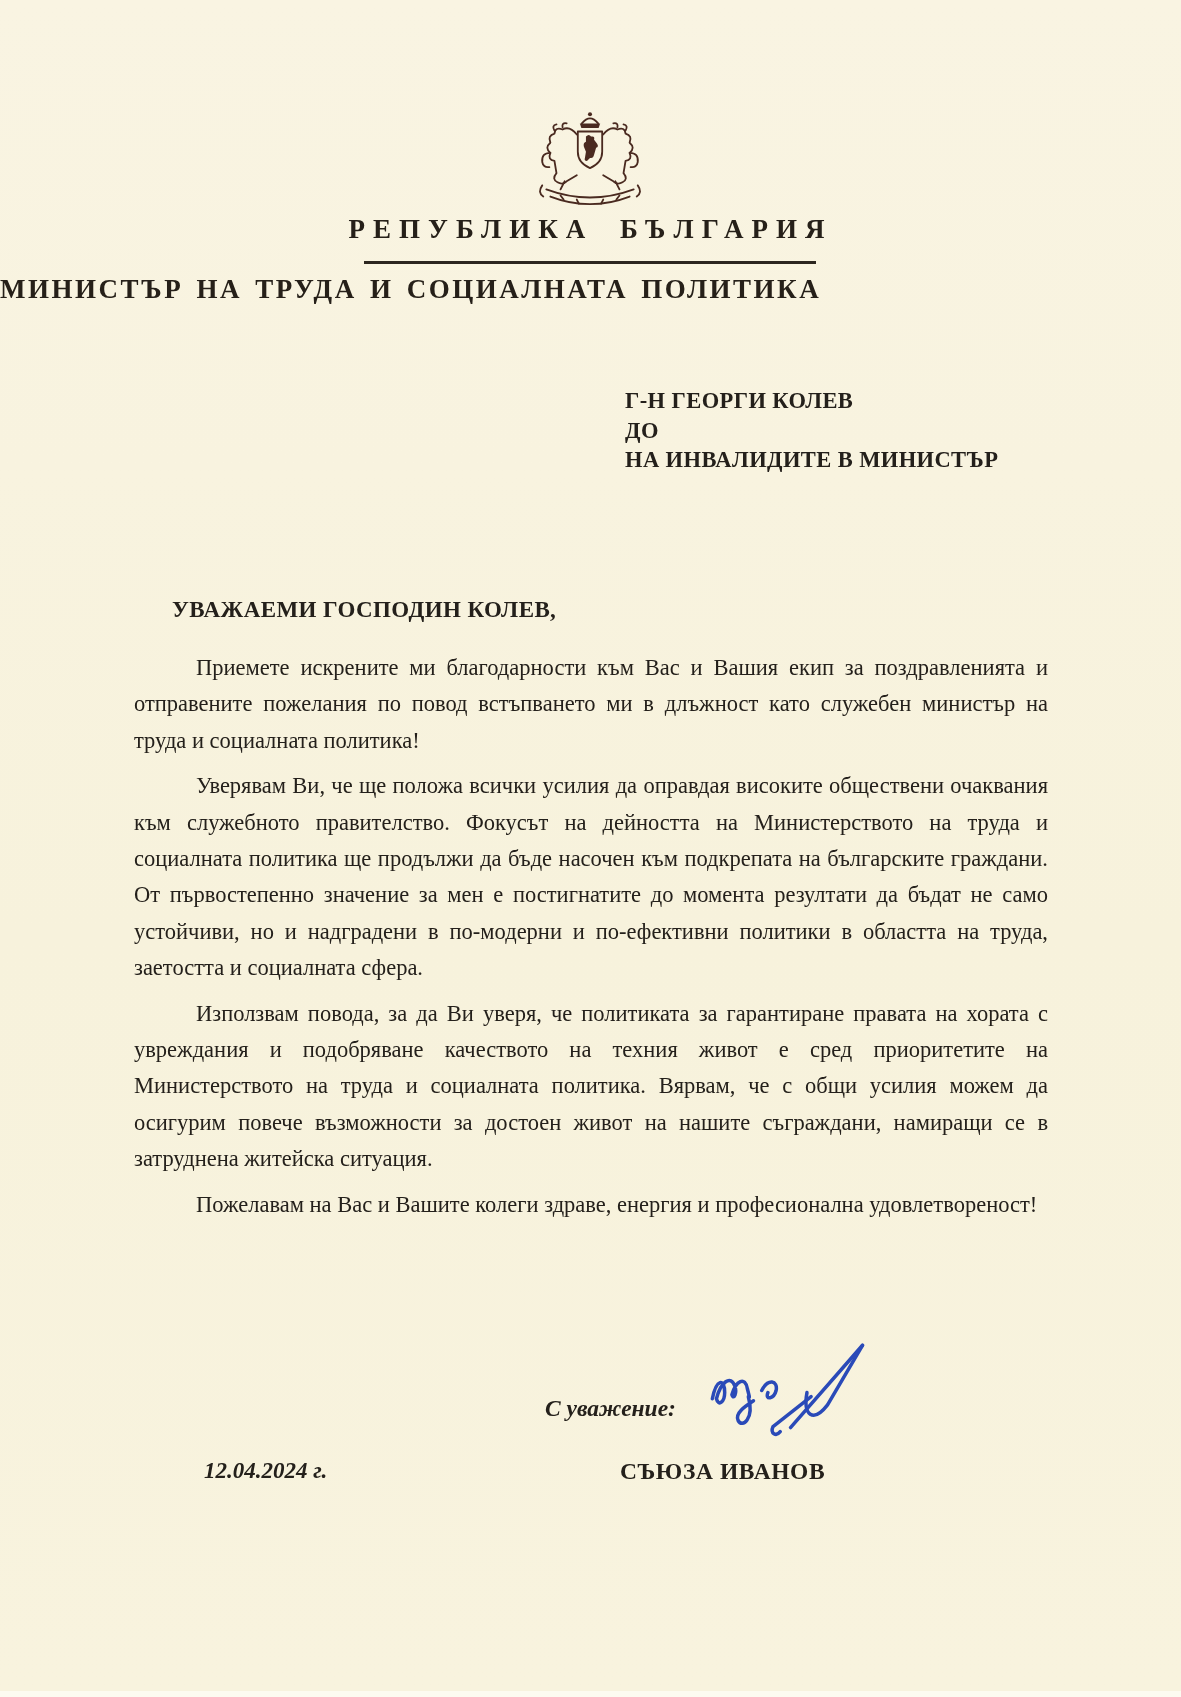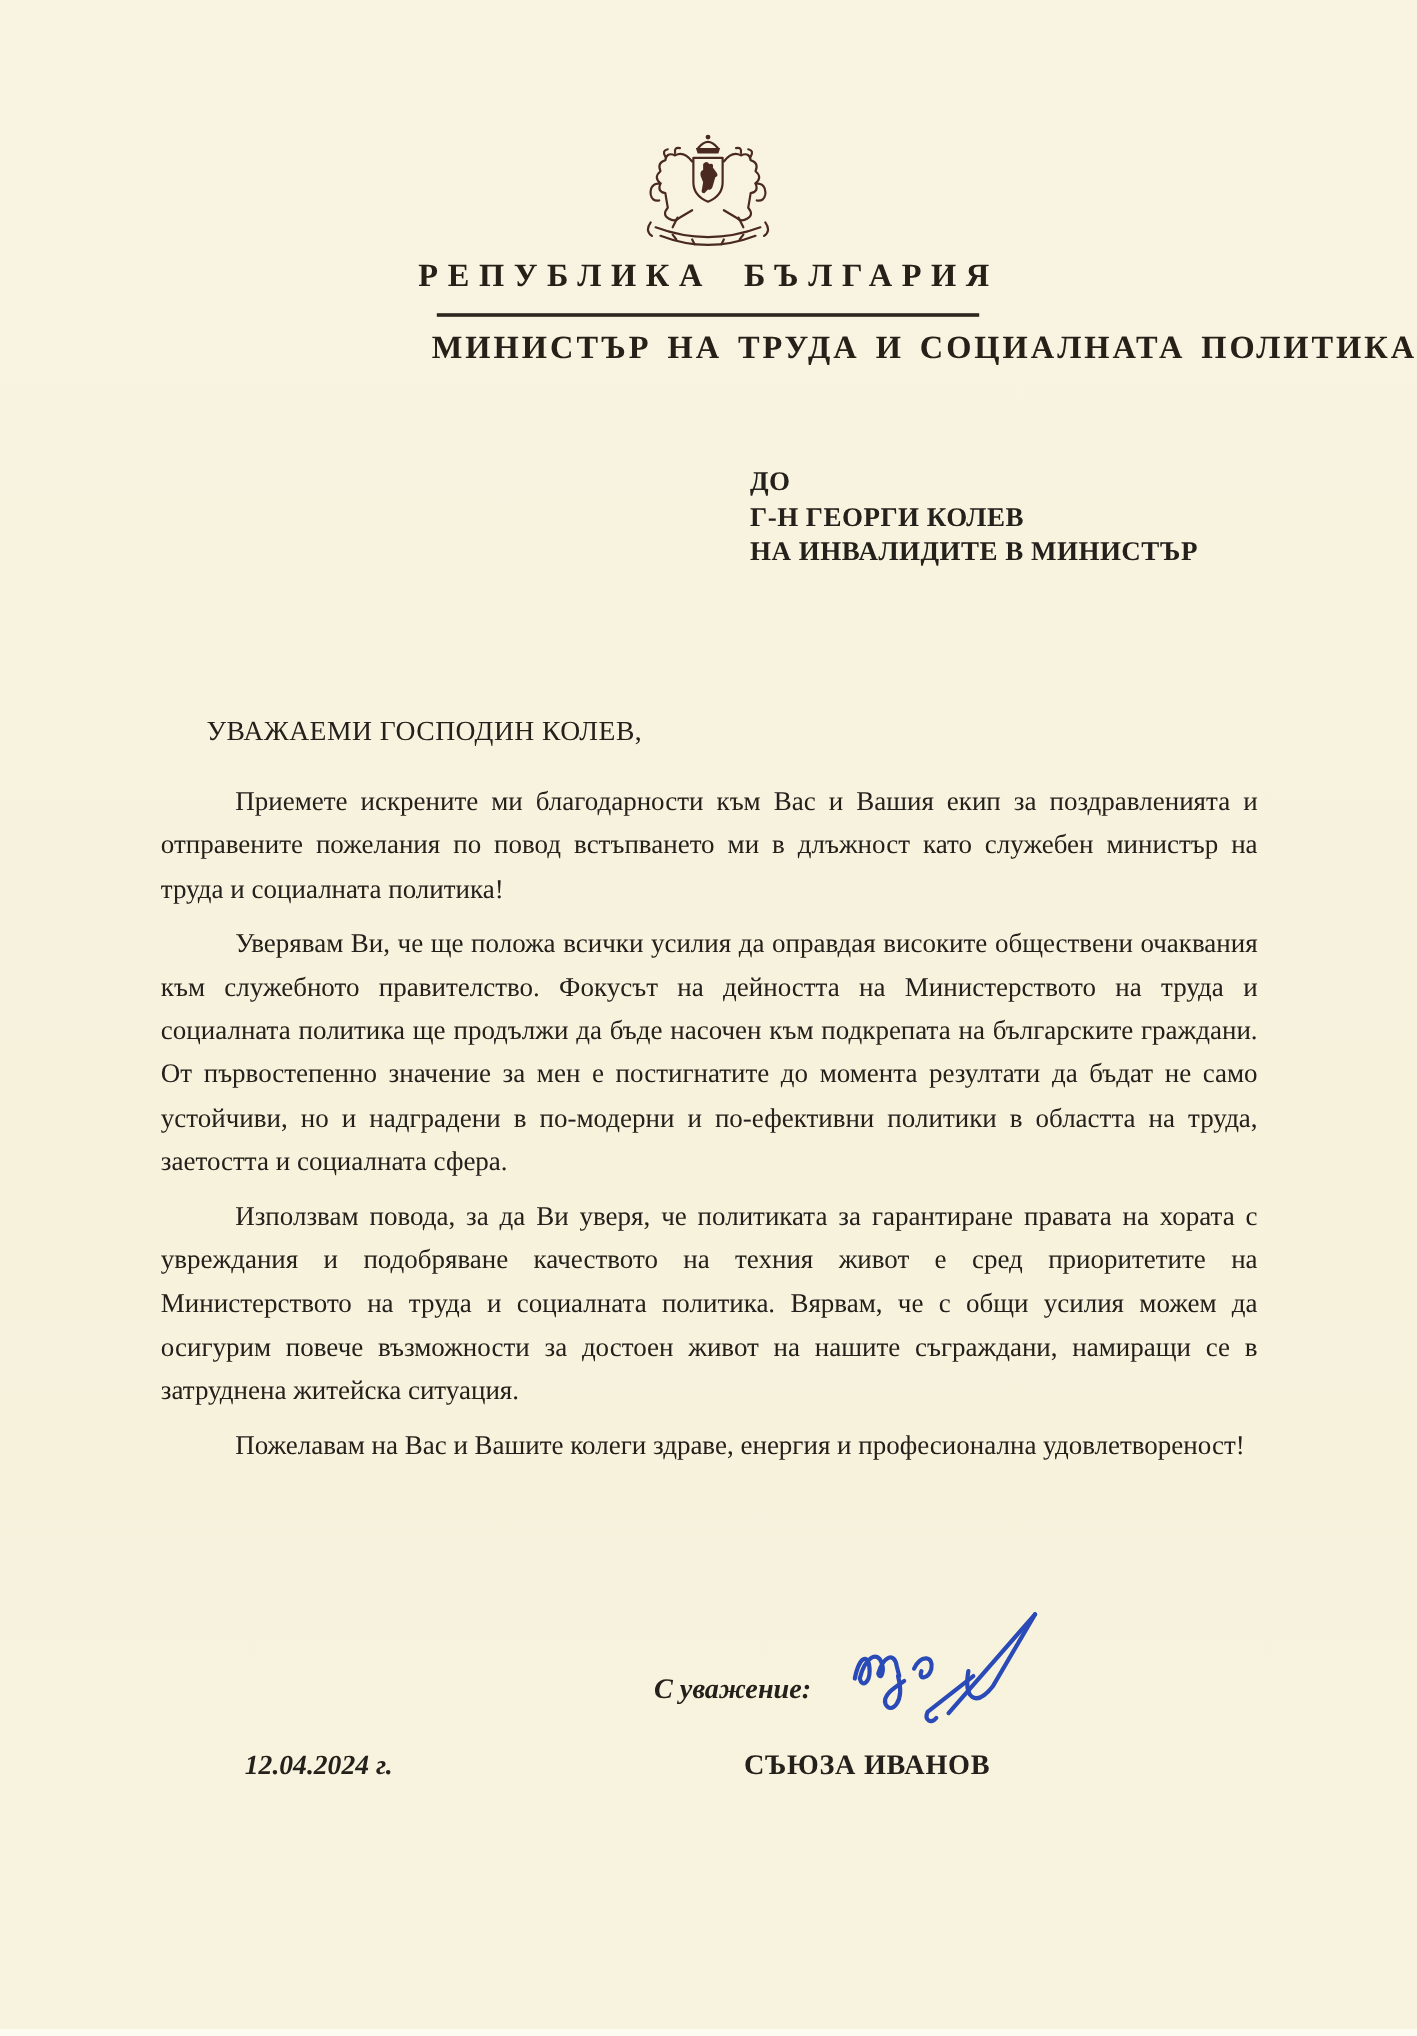--- a/index.html
+++ b/index.html
@@ -23,31 +23,31 @@
     position:absolute; left:0; top:214px; width:1181px;
     text-align:center; font-weight:bold; font-size:27px;
     letter-spacing:8px; word-spacing:12px; color:#262019;
   }
   .republic-rule {
     position:absolute; left:364px; top:261px; width:452px; height:3px;
     background:#2c261f;
   }
   .ministry {
     position:absolute; left:0; top:274px; width:1181px;
-    text-align:right; font-weight:bold; font-size:27px;
+    text-align:left; font-weight:bold; font-size:27px;
     letter-spacing:2.5px; word-spacing:4px; color:#262019;
   }
   .recipient {
     position:absolute; left:625px; top:386px;
     font-weight:bold; font-size:22.5px; line-height:29.5px;
     letter-spacing:0.4px; color:#24201b;
   }
   .salutation {
     position:absolute; left:172px; top:597px;
-    font-weight:normal; font-size:23px; letter-spacing:0.4px;
+    font-weight:bold; font-size:23px; letter-spacing:0.4px;
   }
   .body-text {
     position:absolute; left:134px; top:650px; width:914px;
     font-size:22.5px; line-height:36.4px; text-align:justify;
   }
   .body-text p { margin:0 0 9px 0; text-indent:62px; }
   .closing {
     position:absolute; left:545px; top:1395px;
     font-weight:bold; font-style:italic; font-size:23.5px;
   }
@@ -93,22 +93,22 @@
       <path d="M34 84 l3 4 M50 88 l2 4 M76 88 l-2 4 M92 84 l-3 4"></path>
       <path d="M38 70 l-4 8 M88 70 l4 8"></path>
     </g>
   </svg>
 
   <div class="republic">РЕПУБЛИКА БЪЛГАРИЯ</div>
   <div class="republic-rule"></div>
   <div class="ministry">МИНИСТЪР НА ТРУДА И СОЦИАЛНАТА ПОЛИТИКА</div>
 
   <div class="recipient">
+    <div>Г-Н ГЕОРГИ КОЛЕВ</div>
     <div>ДО</div>
-    <div>Г-Н ГЕОРГИ КОЛЕВ</div>
     <div>НА ИНВАЛИДИТЕ В МИНИСТЪР</div>
   </div>
 
   <div class="salutation">УВАЖАЕМИ ГОСПОДИН КОЛЕВ,</div>
 
   <div class="body-text">
     <p>Приемете искрените ми благодарности към Вас и Вашия екип за поздравленията и отправените пожелания по повод встъпването ми в длъжност като служебен министър на труда и социалната политика!</p>
     <p>Уверявам Ви, че ще положа всички усилия да оправдая високите обществени очаквания към служебното правителство. Фокусът на дейността на Министерството на труда и социалната политика ще продължи да бъде насочен към подкрепата на българските граждани. От първостепенно значение за мен е постигнатите до момента резултати да бъдат не само устойчиви, но и надградени в по-модерни и по-ефективни политики в областта на труда, заетостта и социалната сфера.</p>
     <p>Използвам повода, за да Ви уверя, че политиката за гарантиране правата на хората с увреждания и подобряване качеството на техния живот е сред приоритетите на Министерството на труда и социалната политика. Вярвам, че с общи усилия можем да осигурим повече възможности за достоен живот на нашите съграждани, намиращи се в затруднена житейска ситуация.</p>
     <p>Пожелавам на Вас и Вашите колеги здраве, енергия и професионална удовлетвореност!</p>

